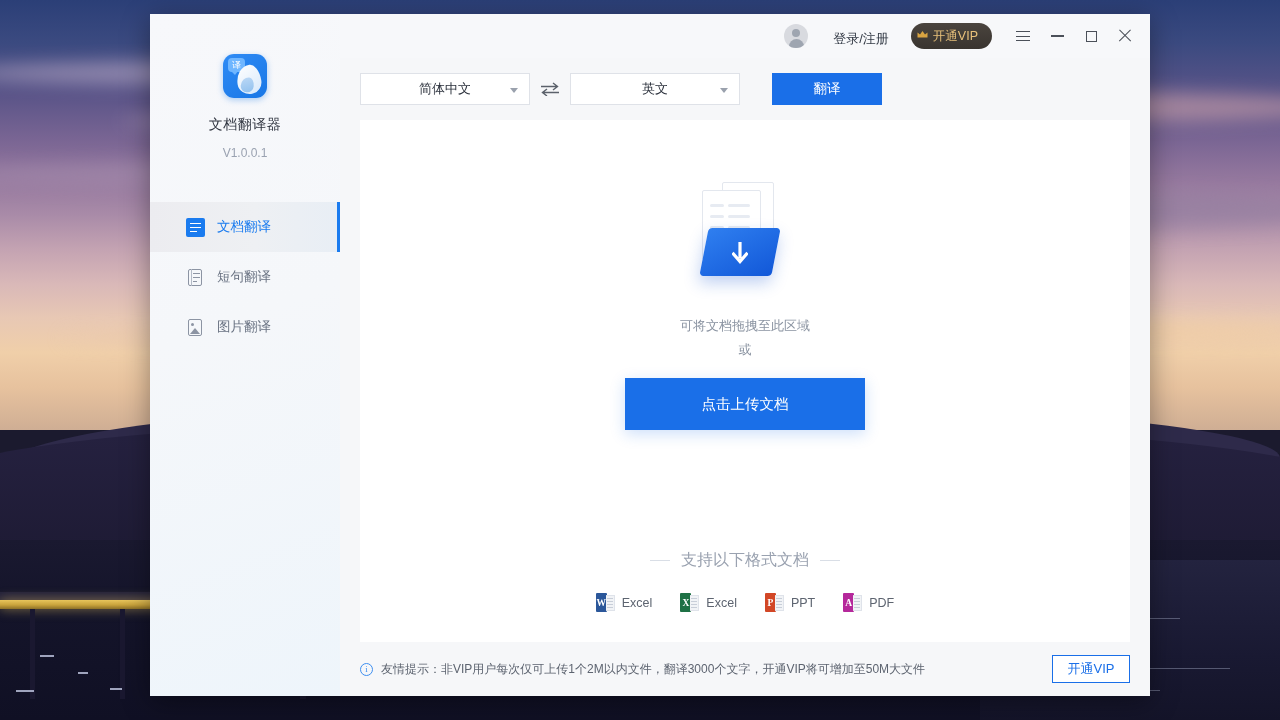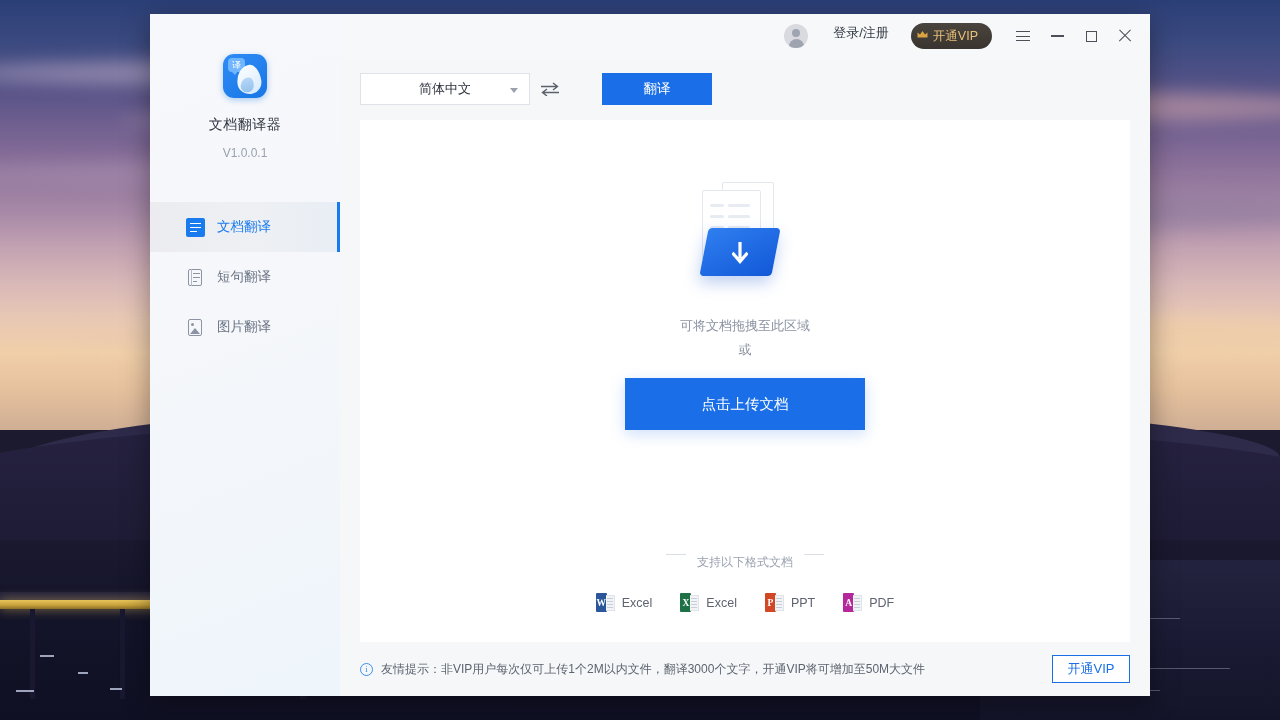--- a/index.html
+++ b/index.html
@@ -197,21 +197,21 @@
 
   
   #main { flex: 1; display: flex; flex-direction: column; background: #f6f7f9; }
 
   
   #titlebar {
     height: 44px; background: #f7f8fa;
     display: flex; align-items: center; justify-content: flex-end;
     padding-right: 8px; gap: 0; flex: none;
   }
-  .user-box { display: flex; align-items: flex-start; gap: 25px; cursor: pointer; }
+  .user-box { display: flex; align-items: flex-end; gap: 25px; cursor: pointer; }
   .avatar {
     width: 24px; height: 24px; border-radius: 50%;
     background: #d8dadf; position: relative; overflow: hidden;
   }
   .avatar::before {
     content: ""; position: absolute; left: 8px; top: 5px;
     width: 8px; height: 8px; border-radius: 50%; background: #9ea5b0;
   }
   .avatar::after {
     content: ""; position: absolute; left: 4.5px; top: 15px;
@@ -317,22 +317,22 @@
   }
   .btn-upload {
     margin-top: 16px; width: 240px; height: 52px;
     background: #1a6fe8; color: #fff; font-size: 14.5px;
     display: flex; align-items: center; justify-content: center;
     cursor: pointer; box-shadow: 0 4px 14px rgba(26,111,232,.22);
   }
 
   .formats { position: absolute; left: 0; right: 0; bottom: 30px; }
   .formats-title {
-    display: flex; justify-content: center; gap: 11px;
-    font-size: 12px; color: #9aa2b0;
+    display: flex; align-items: center; justify-content: center; gap: 11px;
+    font-size: 16px; color: #9aa2b0;
   }
   .formats-title .rule { width: 20px; height: 1px; background: #d9dee6; }
   .formats-row {
     margin-top: 22px; display: flex; align-items: center;
     justify-content: center; gap: 28px;
   }
   .fmt { display: flex; align-items: center; gap: 7px; font-size: 12.5px; color: #5d6470; }
   .fmt-icon { width: 19px; height: 19px; position: relative; flex: none; }
   .fmt-icon .blk {
     position: absolute; left: 0; top: 0; width: 11px; height: 19px;
@@ -528,20 +528,24 @@
         <span class="caret"></span>
       </div>
 
       <div class="swap-icon">
         <svg width="22" height="14" viewBox="0 0 22 14">
           <path d="M2 4.5 H18 M14 1 L18.5 4.5 L14 8" stroke="#5b616b" stroke-width="1.4" fill="none"></path>
           <path d="M20 10.5 H4 M8 7 L3.5 10.5 L8 14" stroke="#5b616b" stroke-width="1.4" fill="none"></path>
         </svg>
       </div>
 
+      <div class="lang-select">
+        <span>英文</span>
+        <span class="caret"></span>
+      </div>
 
       <div class="btn-translate">翻译</div>
     </div>
 
     <div id="panels">
 
       <div class="panel">
         <div class="upload-art">
           <div class="art-sheet-back"></div>
           <div class="art-sheet-front">

